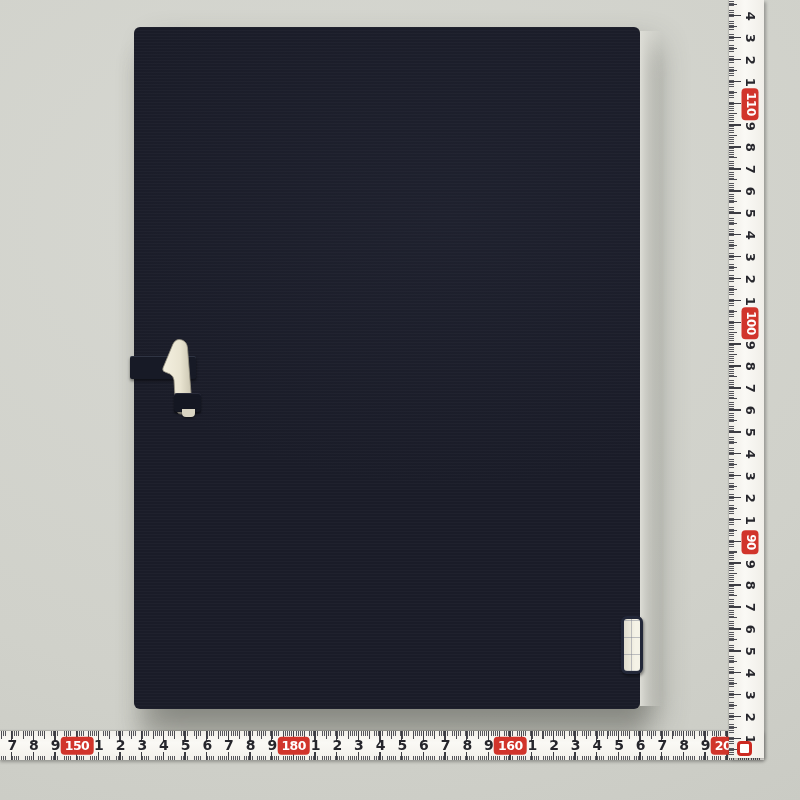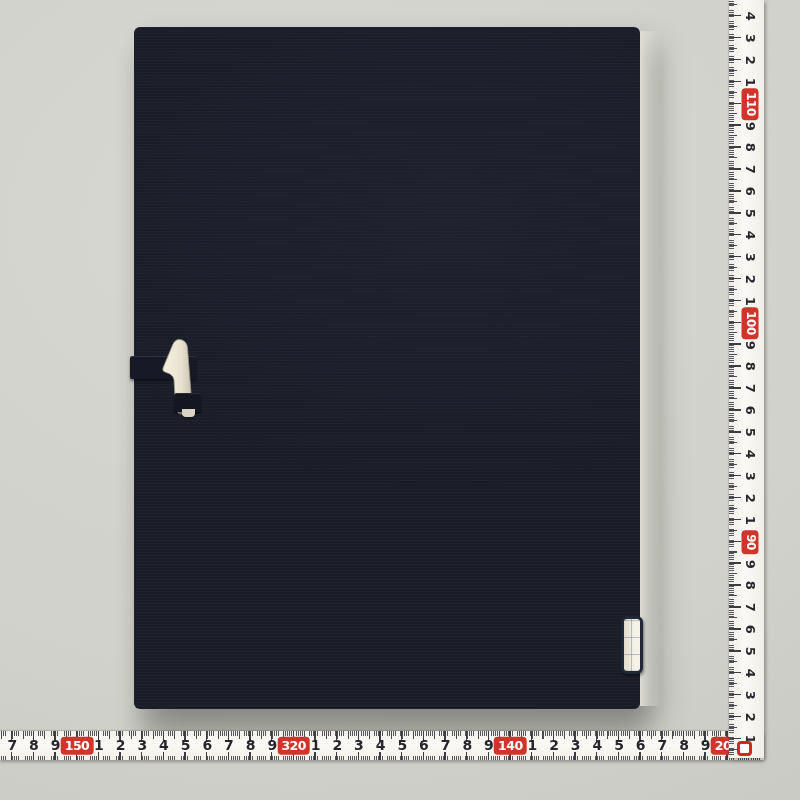--- a/index.html
+++ b/index.html
@@ -147,31 +147,31 @@
         <div class="hlabel red" style="left: 77.01px;">150</div>
         <div class="hlabel" style="left: 98.68px;">1</div>
         <div class="hlabel" style="left: 120.35px;">2</div>
         <div class="hlabel" style="left: 142.02px;">3</div>
         <div class="hlabel" style="left: 163.69px;">4</div>
         <div class="hlabel" style="left: 185.36px;">5</div>
         <div class="hlabel" style="left: 207.03px;">6</div>
         <div class="hlabel" style="left: 228.7px;">7</div>
         <div class="hlabel" style="left: 250.37px;">8</div>
         <div class="hlabel" style="left: 272.04px;">9</div>
-        <div class="hlabel red" style="left: 293.71px;">320</div>
+        <div class="hlabel red" style="left: 293.71px;">180</div>
         <div class="hlabel" style="left: 315.38px;">1</div>
         <div class="hlabel" style="left: 337.05px;">2</div>
         <div class="hlabel" style="left: 358.72px;">3</div>
         <div class="hlabel" style="left: 380.39px;">4</div>
         <div class="hlabel" style="left: 402.06px;">5</div>
         <div class="hlabel" style="left: 423.73px;">6</div>
         <div class="hlabel" style="left: 445.4px;">7</div>
         <div class="hlabel" style="left: 467.07px;">8</div>
         <div class="hlabel" style="left: 488.74px;">9</div>
-        <div class="hlabel red" style="left: 510.41px;">140</div>
+        <div class="hlabel red" style="left: 510.41px;">160</div>
         <div class="hlabel" style="left: 532.08px;">1</div>
         <div class="hlabel" style="left: 553.75px;">2</div>
         <div class="hlabel" style="left: 575.42px;">3</div>
         <div class="hlabel" style="left: 597.09px;">4</div>
         <div class="hlabel" style="left: 618.76px;">5</div>
         <div class="hlabel" style="left: 640.43px;">6</div>
         <div class="hlabel" style="left: 662.1px;">7</div>
         <div class="hlabel" style="left: 683.77px;">8</div>
         <div class="hlabel" style="left: 705.44px;">9</div>
         <div class="hlabel red" style="left: 727.11px;">200</div>

